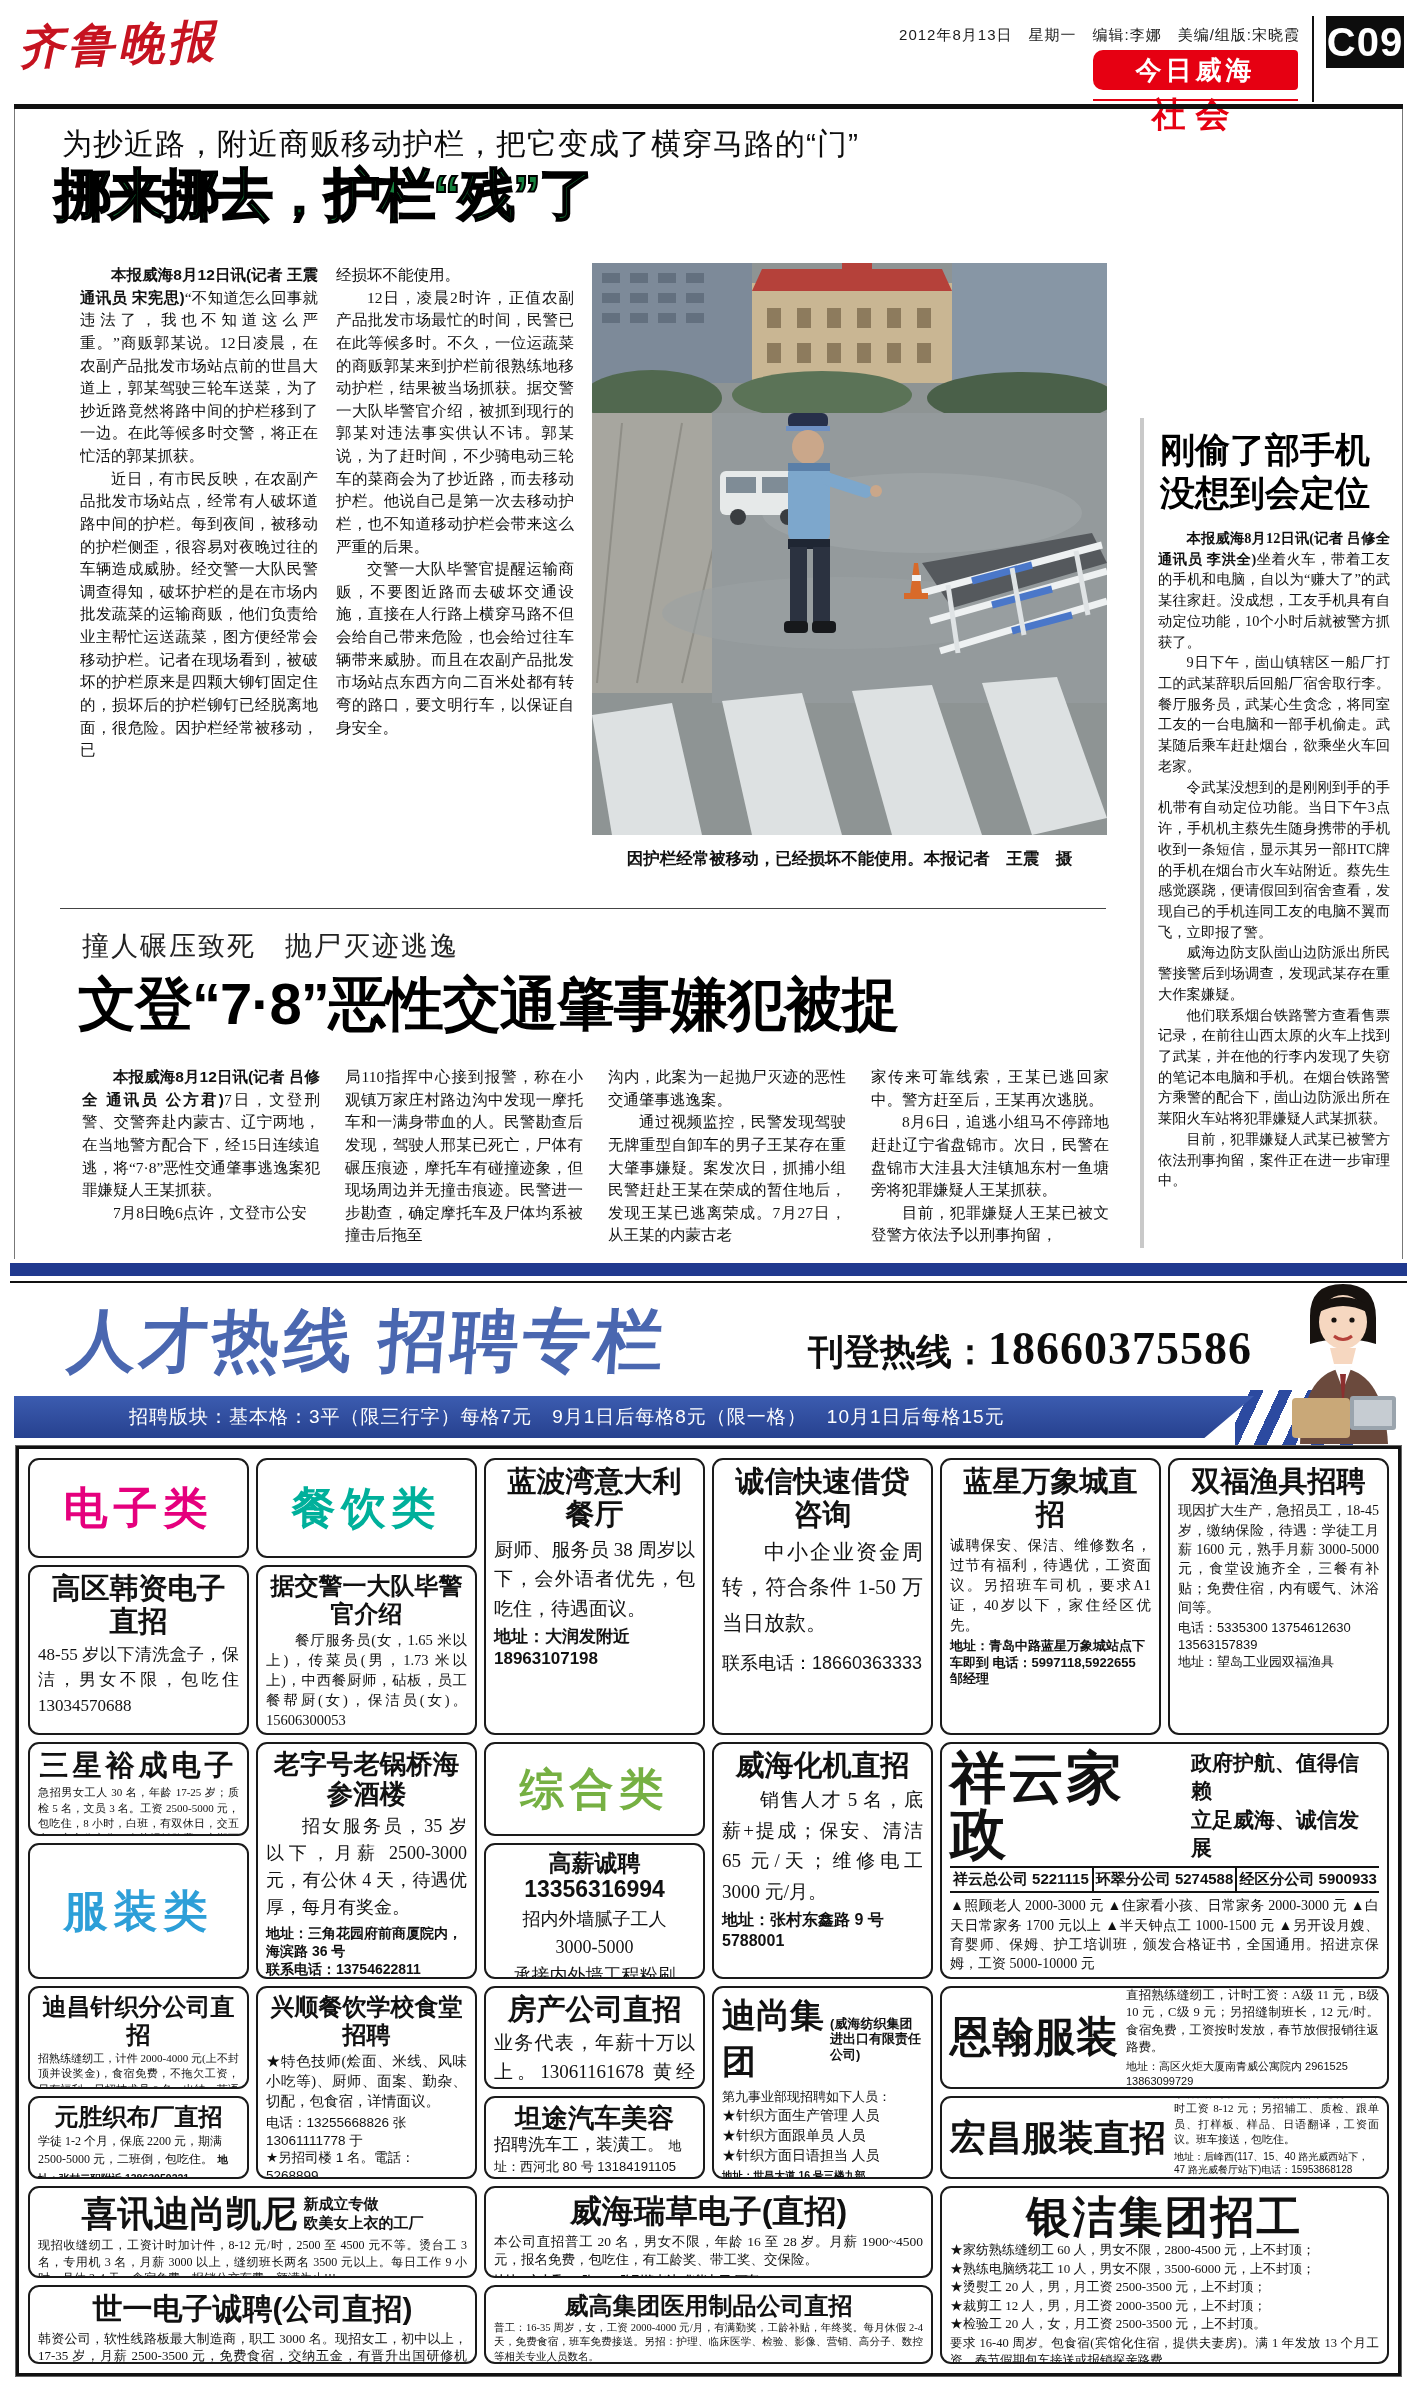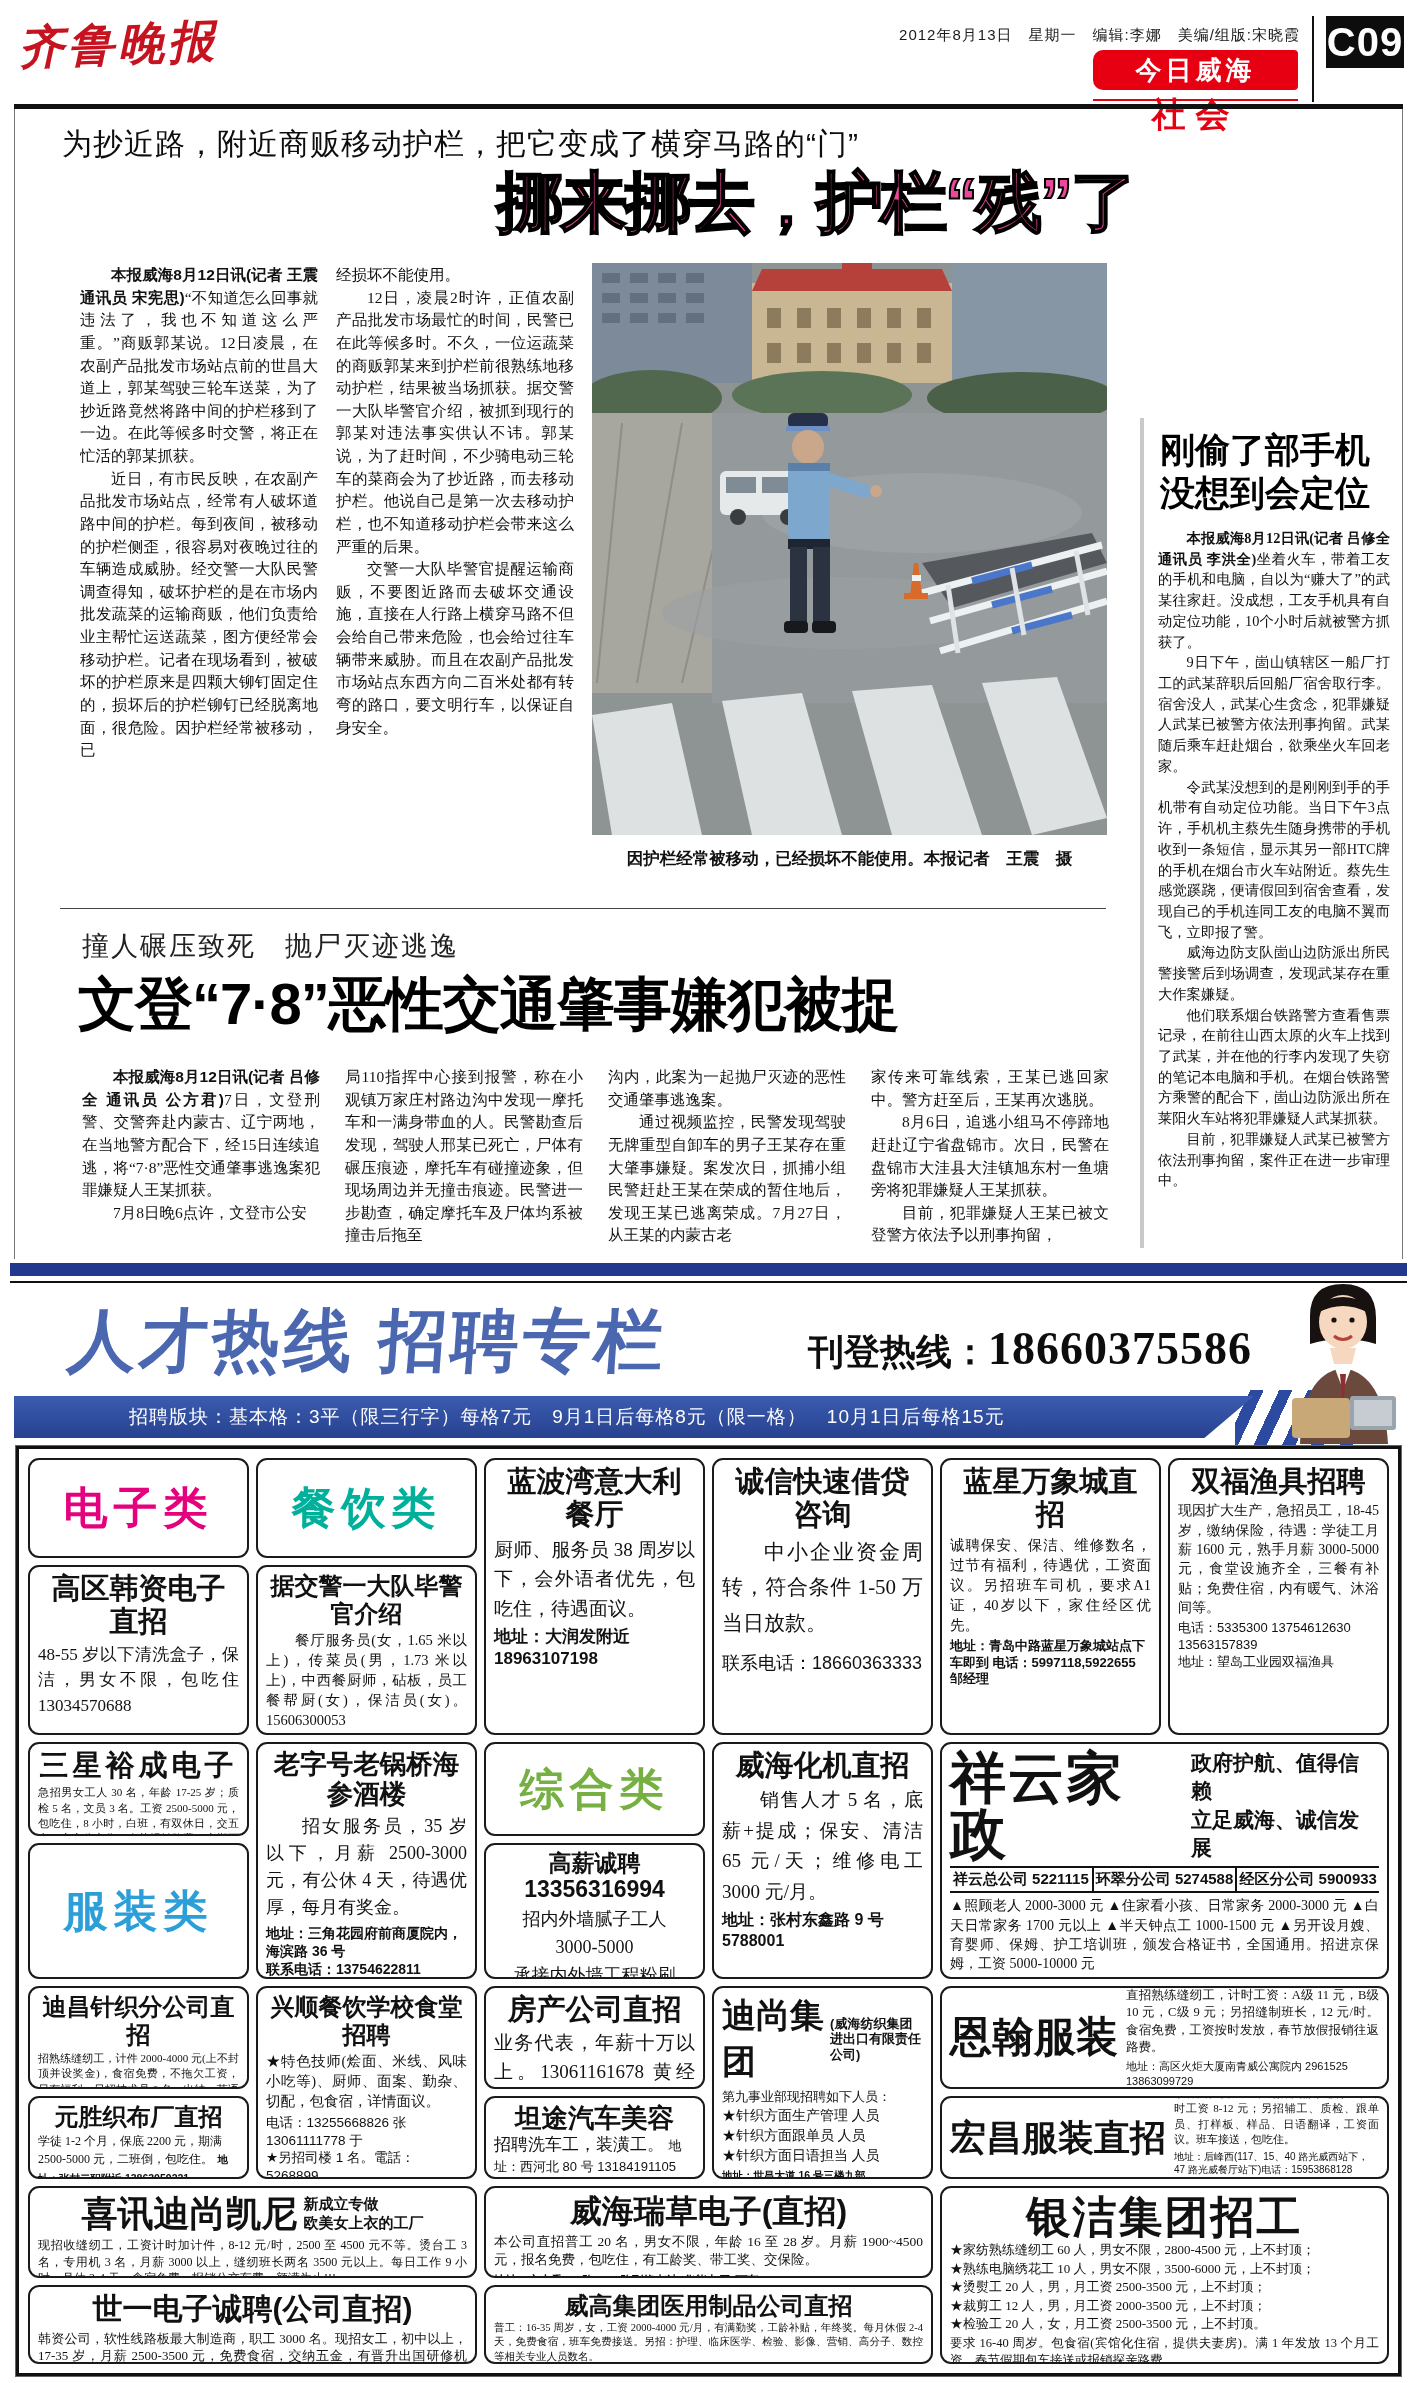--- a/index.html
+++ b/index.html
@@ -16,22 +16,22 @@
   .section-name{left:1093px;top:92px;width:205px;text-align:center;color:#e60012;font-size:34px;font-weight:bold;letter-spacing:10px;}
   .red-underline{left:1093px;top:99px;width:205px;height:0;border-bottom:2px solid #e60012;}
   .vrule-header{left:1312px;top:16px;width:0;height:86px;border-left:2px solid #111;}
   .page-code{left:1326px;top:16px;width:78px;height:52px;background:#0d0d0d;color:#fff;font-size:40px;font-weight:bold;
              text-align:center;line-height:52px;letter-spacing:1px;}
   .top-rule{left:14px;top:104px;width:1389px;height:5px;background:#111;}
   .frame-left{left:14px;top:109px;width:0;height:1150px;border-left:1px solid #777;}
   .frame-right{left:1402px;top:109px;width:0;height:1150px;border-left:1px solid #777;}
   
   .kicker1{left:62px;top:124px;width:1100px;font-size:30px;color:#0d0d0d;letter-spacing:1px;}
-  .headline1{left:55px;top:158px;width:1080px;font-size:66px;font-weight:900;letter-spacing:-2px;color:#ec4899;
-             font-family:"Liberation Sans","DejaVu Sans",sans-serif;text-align:right;-webkit-text-stroke:2px #000;}
+  .headline1{left:55px;top:158px;width:1080px;font-size:56px;font-weight:900;letter-spacing:-2px;color:#15803d;
+             font-family:"Liberation Sans","DejaVu Sans",sans-serif;-webkit-text-stroke:2px #000;}
   .newscol{font-family:"Liberation Serif","DejaVu Serif",serif;font-size:15.5px;line-height:1.46;text-align:justify;overflow:hidden;}
   .newscol p{margin:0;text-indent:2em;}
   .newscol p.noindent{text-indent:0;}
   .newscol b{font-family:"Liberation Sans","DejaVu Sans",sans-serif;}
   .col1{left:80px;top:264px;width:238px;height:640px;}
   .col2{left:336px;top:264px;width:238px;height:640px;}
   .photo{left:592px;top:263px;width:515px;height:572px;background:#9aa0a3;overflow:hidden;}
   .caption{left:592px;top:848px;width:515px;font-size:16.5px;font-weight:bold;text-align:center;}
   
   .side-rule{left:1140px;top:418px;width:4px;height:830px;background:#c9c9c9;}
@@ -232,21 +232,21 @@
   </div>
   <div class="abs caption">因护栏经常被移动，已经损坏不能使用。本报记者　王震　摄</div>
 
   <div class="abs side-rule"></div>
   <div class="abs side-title">
     <div>刚偷了部手机</div>
     <div>没想到会定位</div>
   </div>
   <div class="abs side-body">
     <p><b>本报威海8月12日讯(记者 吕修全 通讯员 李洪全)</b><span>坐着火车，带着工友的手机和电脑，自以为“赚大了”的武某往家赶。没成想，工友手机具有自动定位功能，10个小时后就被警方抓获了。</span></p>
-    <p>9日下午，崮山镇辖区一船厂打工的武某辞职后回船厂宿舍取行李。宿舍没人，武某心生贪念，犯罪嫌疑人武某已被警方依法刑事拘留。武某随后乘车赶赴烟台，欲乘坐火车回老家。</p>
+    <p>9日下午，崮山镇辖区一船厂打工的武某辞职后回船厂宿舍取行李。餐厅服务员，武某心生贪念，将同室工友的一台电脑和一部手机偷走。武某随后乘车赶赴烟台，欲乘坐火车回老家。</p>
     <p>令武某没想到的是刚刚到手的手机带有自动定位功能。当日下午3点许，手机机主蔡先生随身携带的手机收到一条短信，显示其另一部HTC牌的手机在烟台市火车站附近。蔡先生感觉蹊跷，便请假回到宿舍查看，发现自己的手机连同工友的电脑不翼而飞，立即报了警。</p>
     <p>威海边防支队崮山边防派出所民警接警后到场调查，发现武某存在重大作案嫌疑。</p>
     <p>他们联系烟台铁路警方查看售票记录，在前往山西太原的火车上找到了武某，并在他的行李内发现了失窃的笔记本电脑和手机。在烟台铁路警方乘警的配合下，崮山边防派出所在莱阳火车站将犯罪嫌疑人武某抓获。</p>
     <p>目前，犯罪嫌疑人武某已被警方依法刑事拘留，案件正在进一步审理中。</p>
   </div>
 
   <div class="abs mid-rule"></div>
   <div class="abs kicker2">撞人碾压致死　抛尸灭迹逃逸</div>
   <div class="abs headline2">文登“7·8”恶性交通肇事嫌犯被捉</div>
   <div class="abs newscol a2col a2c1">

